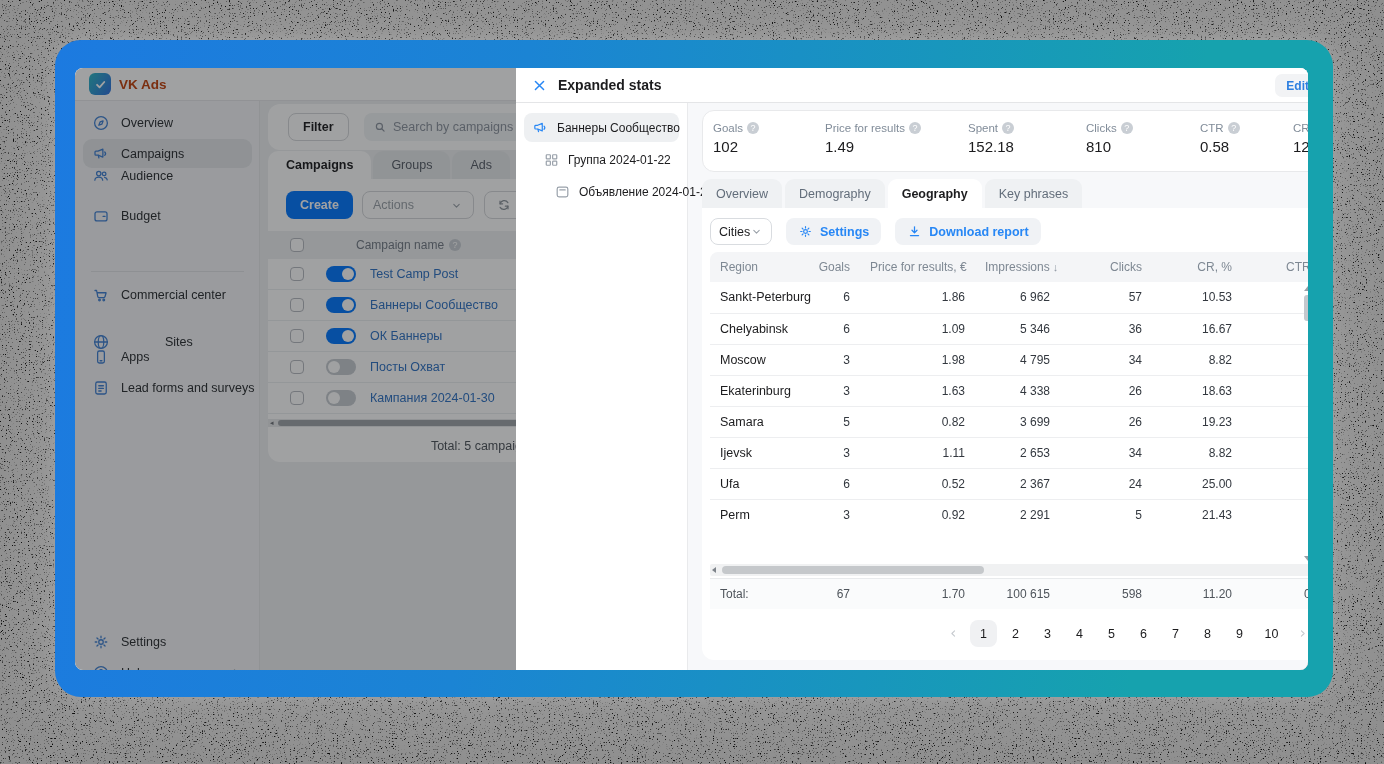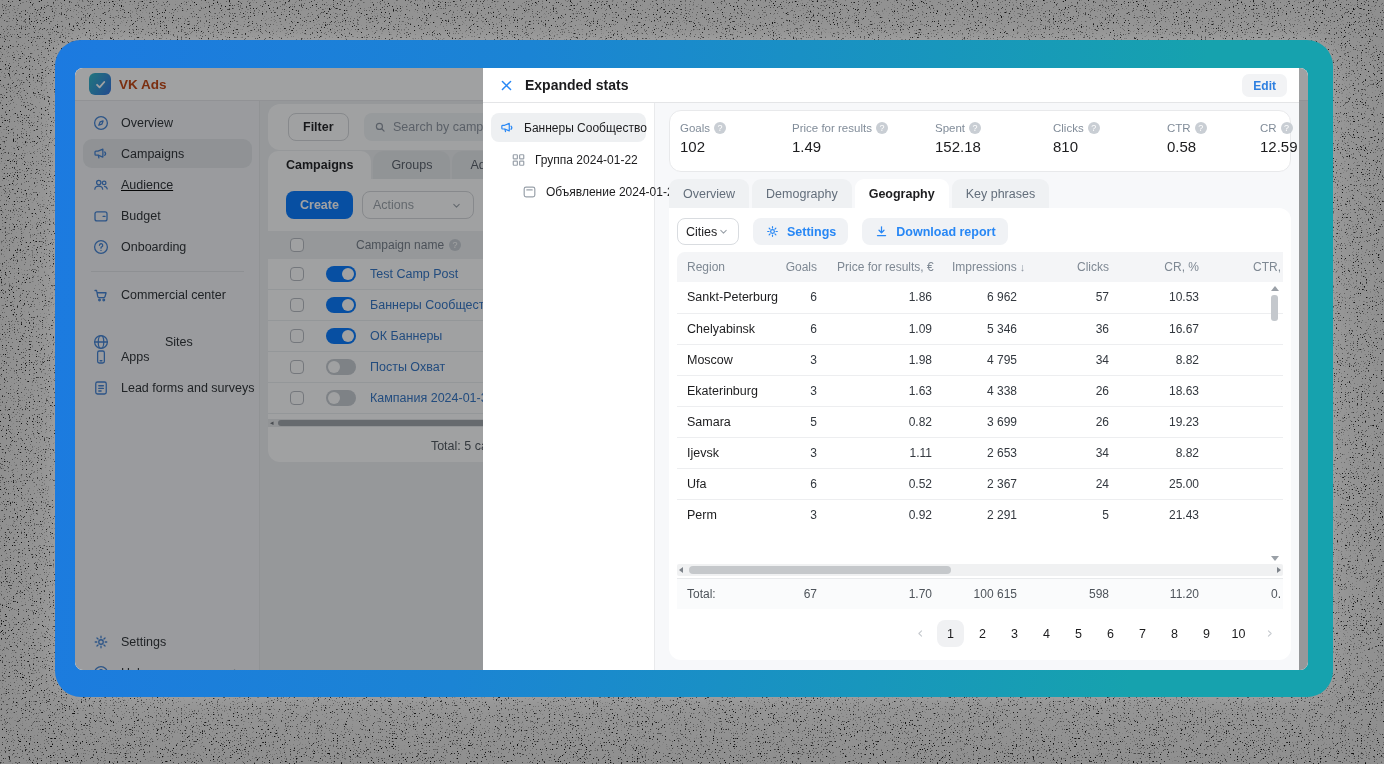--- a/index.html
+++ b/index.html
@@ -79,21 +79,21 @@
   .cscroll { position:absolute; left:0; top:240px; width:100%; height:8px; background:#e8e9eb; }
   .cscroll .thumb { position:absolute; left:10px; top:1px; height:6px; width:88%; background:#9fa3a8; border-radius:3px; cursor:pointer; }
   .cscroll .arr { position:absolute; left:2px; top:1px; color:#6d7278; font-size:7px; line-height:6px; }
   .ctotal { position:absolute; left:0; top:252px; width:430px; height:30px; display:flex; align-items:center; justify-content:center;
     font-size:12.5px; color:#4e545b; }
 
   
   .overlay { position:absolute; left:0; top:0; width:100%; height:100%; background:rgba(18,20,23,0.40); z-index:5; }
 
   
-  .panel { position:absolute; left:408px; top:0; width:816px; height:602px; background:#f7f8fa; z-index:10; }
+  .panel { position:absolute; left:441px; top:0; width:816px; height:602px; background:#f7f8fa; z-index:10; }
   .p-header { position:absolute; left:0; top:0; width:100%; height:35px; background:#fff; border-bottom:1px solid #e4e5e7; }
   .p-close { position:absolute; left:16px; top:10px; width:15px; height:15px; color:#2787f5; cursor:pointer; display:flex; }
   .p-title { position:absolute; left:42px; top:9px; font-size:14px; font-weight:bold; color:#1c1c1e; }
   .btn-edit { position:absolute; right:12px; top:6px; height:23px; padding:0 11px; background:#f2f3f5; border-radius:7px;
     display:flex; align-items:center; font-size:12px; font-weight:bold; color:#2d7fe0; cursor:pointer; }
 
   .p-tree { position:absolute; left:0; top:35px; width:172px; bottom:0; background:#fff; border-right:1px solid #e9eaec; }
   .tree-item { position:absolute; height:29px; border-radius:8px; display:flex; align-items:center; cursor:pointer; }
   .tree-item.selected { background:#eef0f2; }
   .tree-ic { width:17px; height:17px; display:flex; align-items:center; justify-content:center; margin-left:8px; flex:none; }
@@ -193,49 +193,39 @@
         <div class="sb-item active" style="top: 38px;">
           <span class="sb-ic">
             <svg viewBox="0 0 24 24" width="18" height="18" fill="none" stroke="currentColor" stroke-width="1.7" stroke-linecap="round" stroke-linejoin="round">
               <path d="M14.5 5.5L8 8.2H5.2a1.2 1.2 0 0 0-1.2 1.2v2.8a1.2 1.2 0 0 0 1.2 1.2H8l6.5 2.7v-10z"></path>
               <path d="M17 9.3a3.2 3.2 0 0 1 0 4.5"></path>
               <path d="M8.4 13.8l.8 3.4"></path>
             </svg>
           </span>
           <span class="sb-label">Campaigns</span>
         </div>
-        <div class="sb-item" style="top: 69px; text-decoration: underline;">
+        <div class="sb-item" style="top: 60px;">
           <span class="sb-ic">
             <svg viewBox="0 0 24 24" width="18" height="18" fill="none" stroke="currentColor" stroke-width="1.7" stroke-linecap="round" stroke-linejoin="round">
               <circle cx="9" cy="8.8" r="2.9"></circle>
               <path d="M3.8 17.6c.3-2.6 2.4-4 5.2-4s4.9 1.4 5.2 4"></path>
               <circle cx="16.2" cy="9.2" r="2.4"></circle>
               <path d="M16.8 13.8c2 .3 3.3 1.6 3.5 3.4"></path>
             </svg>
           </span>
           <span class="sb-label">Audience</span>
         </div>
         <div class="sb-item" style="top: 100px;">
           <span class="sb-ic">
             <svg viewBox="0 0 24 24" width="18" height="18" fill="none" stroke="currentColor" stroke-width="1.7" stroke-linecap="round" stroke-linejoin="round">
               <rect x="4" y="6.5" width="16" height="12" rx="2.6"></rect>
               <path d="M14.8 12.5h2.6"></path>
             </svg>
           </span>
           <span class="sb-label">Budget</span>
-        </div>
-        <div class="sb-item" style="top: 131px;">
-          <span class="sb-ic">
-            <svg viewBox="0 0 24 24" width="18" height="18" fill="none" stroke="currentColor" stroke-width="1.7" stroke-linecap="round" stroke-linejoin="round">
-              <circle cx="12" cy="12" r="8.5"></circle>
-              <path d="M9.9 9.8a2.2 2.2 0 1 1 3 2.1c-.6.25-.9.7-.9 1.3v.4"></path>
-              <path d="M12 16.4v.1"></path>
-            </svg>
-          </span>
-          <span class="sb-label">Onboarding</span>
         </div>
         <div class="sb-div" style="top: 170px;"></div>
         <div class="sb-item" style="top: 179px;">
           <span class="sb-ic">
             <svg viewBox="0 0 24 24" width="18" height="18" fill="none" stroke="currentColor" stroke-width="1.7" stroke-linecap="round" stroke-linejoin="round">
               <path d="M4 6h2.1l1.6 8.3a1.5 1.5 0 0 0 1.5 1.2h6.6a1.5 1.5 0 0 0 1.5-1.2L18.8 9H7"></path>
               <circle cx="10" cy="18.6" r="1.1"></circle>
               <circle cx="15.7" cy="18.6" r="1.1"></circle>
             </svg>
           </span>

